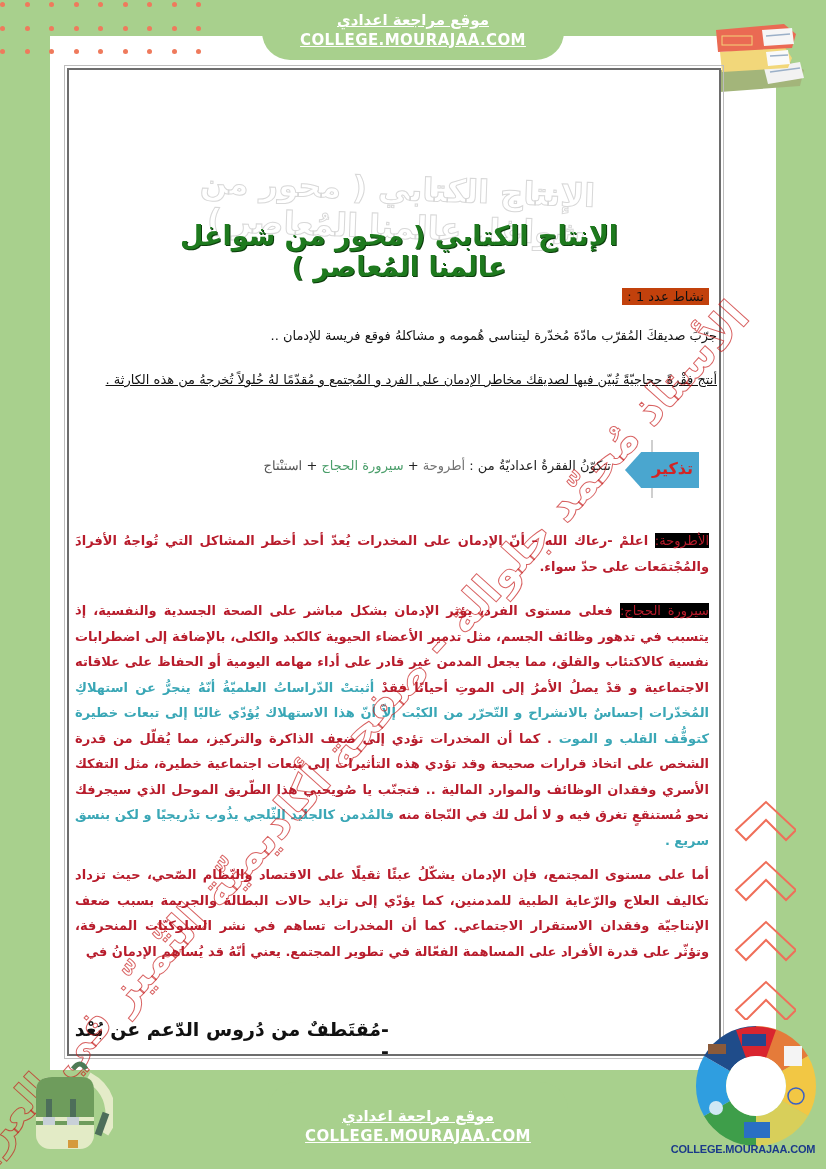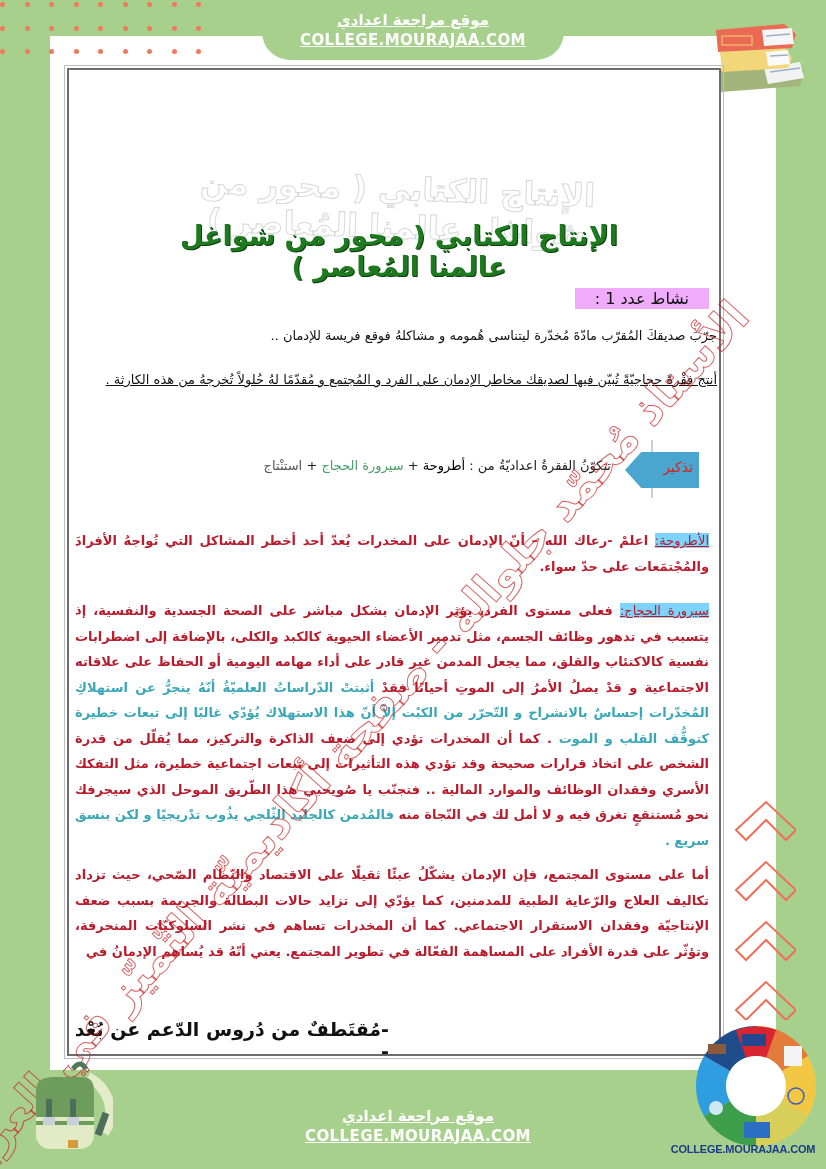--- a/index.html
+++ b/index.html
@@ -47,56 +47,56 @@
     position: absolute; top: 100px; left: 98px; width: 460px; text-align: center;
     font-size: 32px; color: #e8e8e8; font-weight: bold; transform: rotate(2deg);
     -webkit-text-stroke: 1px #d8d8d8; color: transparent;
   }
   .title-main {
     position: absolute; top: 150px; left: 100px; width: 460px; text-align: center;
     font-size: 27px; font-weight: bold; color: #1e7a1e;
     text-shadow: 1px 1px 0 #0b3d0b;
   }
   .activity-label {
-    position: absolute; top: 218px; right: 10px; background: #f0abfc;
-    font-size: 16px; color: #111; padding: 1px 20px;
+    position: absolute; top: 218px; right: 10px; background: #c2410c;
+    font-size: 13px; color: #111; padding: 1px 5px;
   }
   .para {
     position: absolute; right: 2px; width: 630px; font-size: 13px; color: #111; line-height: 27px;
   }
   .p1 { top: 252px; }
   .p2 { top: 296px; text-decoration: underline; }
 
   .reminder {
     position: absolute; top: 370px; right: 10px; height: 58px; width: 640px;
   }
   .reminder-badge {
     position: absolute; right: 10px; top: 12px; width: 74px; height: 36px;
   }
   .reminder-vline { position: absolute; right: 56px; top: 0; width: 2px; height: 58px; background: #cfcfcf; }
   .reminder-arrow {
     position: absolute; right: 0; top: 0; width: 74px; height: 36px;
     background: #4aa6cf; clip-path: polygon(22% 0, 100% 0, 100% 100%, 22% 100%, 0 50%);
     box-shadow: 2px 2px 3px rgba(0,0,0,.3);
   }
   .reminder-word {
-    position: absolute; right: 6px; top: 7px; font-size: 14px; font-weight: normal; color: #d32424;
+    position: absolute; right: 6px; top: 7px; font-size: 16px; font-weight: bold; color: #d32424;
   }
   .reminder-text {
     position: absolute; right: 98px; top: 18px; font-size: 13px; color: #222; white-space: nowrap;
   }
-  .c-red { color: #000000; }
+  .c-red { color: #737373; }
   .c-green { color: #4a9e6a; margin-top: 44px; }
-  .c-gray { color: #555; }
+  .c-gray { color: #555; font-family: Liberation Serif, serif; }
 
   .arg-block {
     position: absolute; right: 10px; width: 634px; font-size: 13px; font-weight: bold;
     color: #b81c2c; line-height: 25.5px; text-align: justify; text-align-last: right;
   }
-  .arg-block .hl { background: #7dd3fc; color: #b81c2c; font-weight: normal; text-decoration: underline; }
+  .arg-block .hl { background: #000000; color: #b81c2c; font-weight: normal; }
   .thesis { top: 458px; }
   .process { top: 528px; margin-left: 6px; }
   .society { top: 792px; }
   .c-teal { color: #3aa7b6; }
 
   .footer-line {
     position: absolute; top: 948px; right: 330px; font-size: 19px; font-weight: bold; color: #111;
   }
 
   

